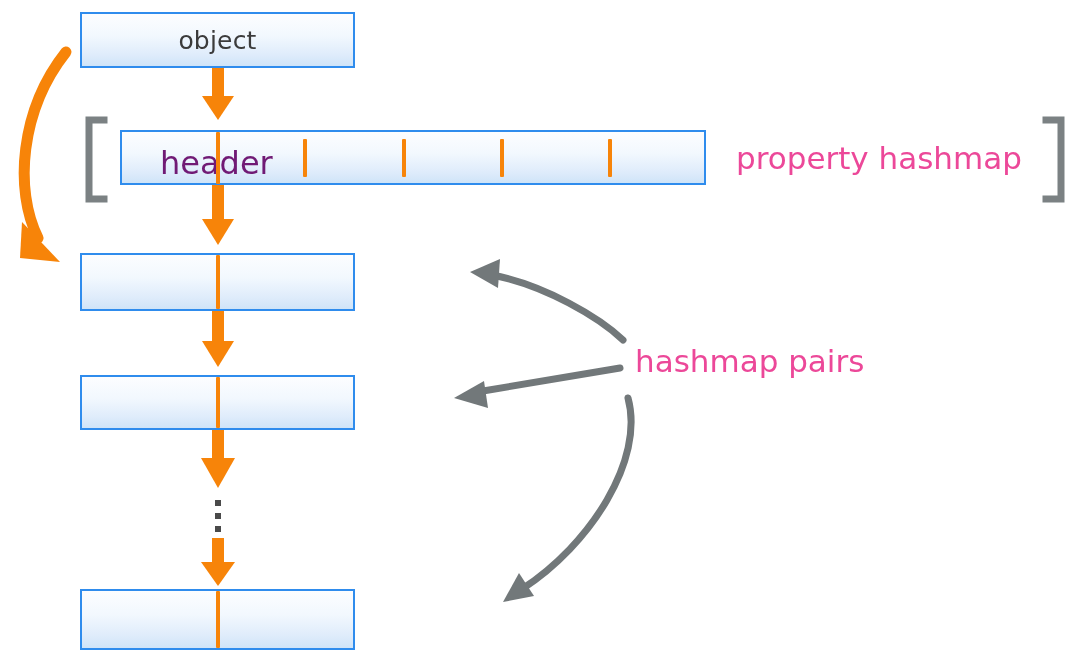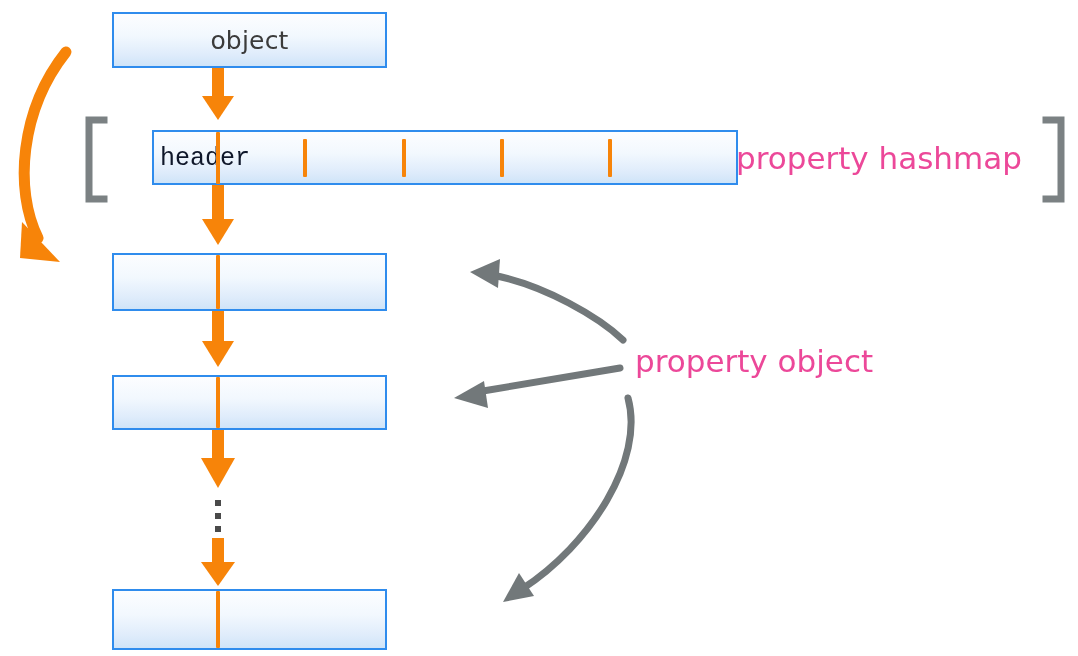--- a/index.html
+++ b/index.html
@@ -3,24 +3,24 @@
 <meta charset="utf-8">
 <style>
   html,body{margin:0;padding:0;background:#ffffff;}
   body{width:1078px;height:656px;position:relative;overflow:hidden;
        font-family:"DejaVu Sans","Liberation Sans",sans-serif;}
   #stage{position:absolute;left:0;top:0;width:1078px;height:656px;}
 
   .box{position:absolute;box-sizing:border-box;
        border:2px solid #2f8ced;
        background:linear-gradient(to bottom,#fcfdff 0%,#f2f8fe 42%,#dfecfb 78%,#cfe4f8 100%);
-       display:flex;align-items:center;justify-content:center;margin-left:32px;}
+       display:flex;align-items:center;justify-content:center;}
   .box-label{color:#3b3b3b;font-size:25px;letter-spacing:.2px;}
 
-  .hdr-label{position:absolute;color:#0f172a;font-size:25px;font-family:Liberation Mono, monospace;}
+  .hdr-label{position:absolute;color:#701a75;font-size:32px;}
 
   .tick{position:absolute;background:#f78409;width:4px;border-radius:1px;}
 
   .big-label{position:absolute;color:#ec4899;font-size:31px;white-space:nowrap;}
 
   .dot{position:absolute;width:6px;height:6px;background:#4a4a4a;}
 
   svg.layer{position:absolute;left:0;top:0;width:1078px;height:656px;overflow:visible;}
 </style>
 </head>
@@ -97,15 +97,15 @@
       <polygon points="454,398 484,381 488,408" fill="#72787a"></polygon>
     </g>
     <g>
       <path d="M 628,398 C 645,460 590,545 522,589" stroke="#72787a" stroke-width="7" fill="none" stroke-linecap="round"></path>
       <polygon points="503,602 519,573 534,596" fill="#72787a"></polygon>
     </g>
   </svg>
 
   <div class="big-label" style="left:736px;top:140px;">property hashmap</div>
 
-  <div class="big-label" style="left:635px;top:343px;">property object</div>
+  <div class="big-label" style="left:635px;top:343px;">hashmap pairs</div>
 
 </div>
 
 </body></html>

